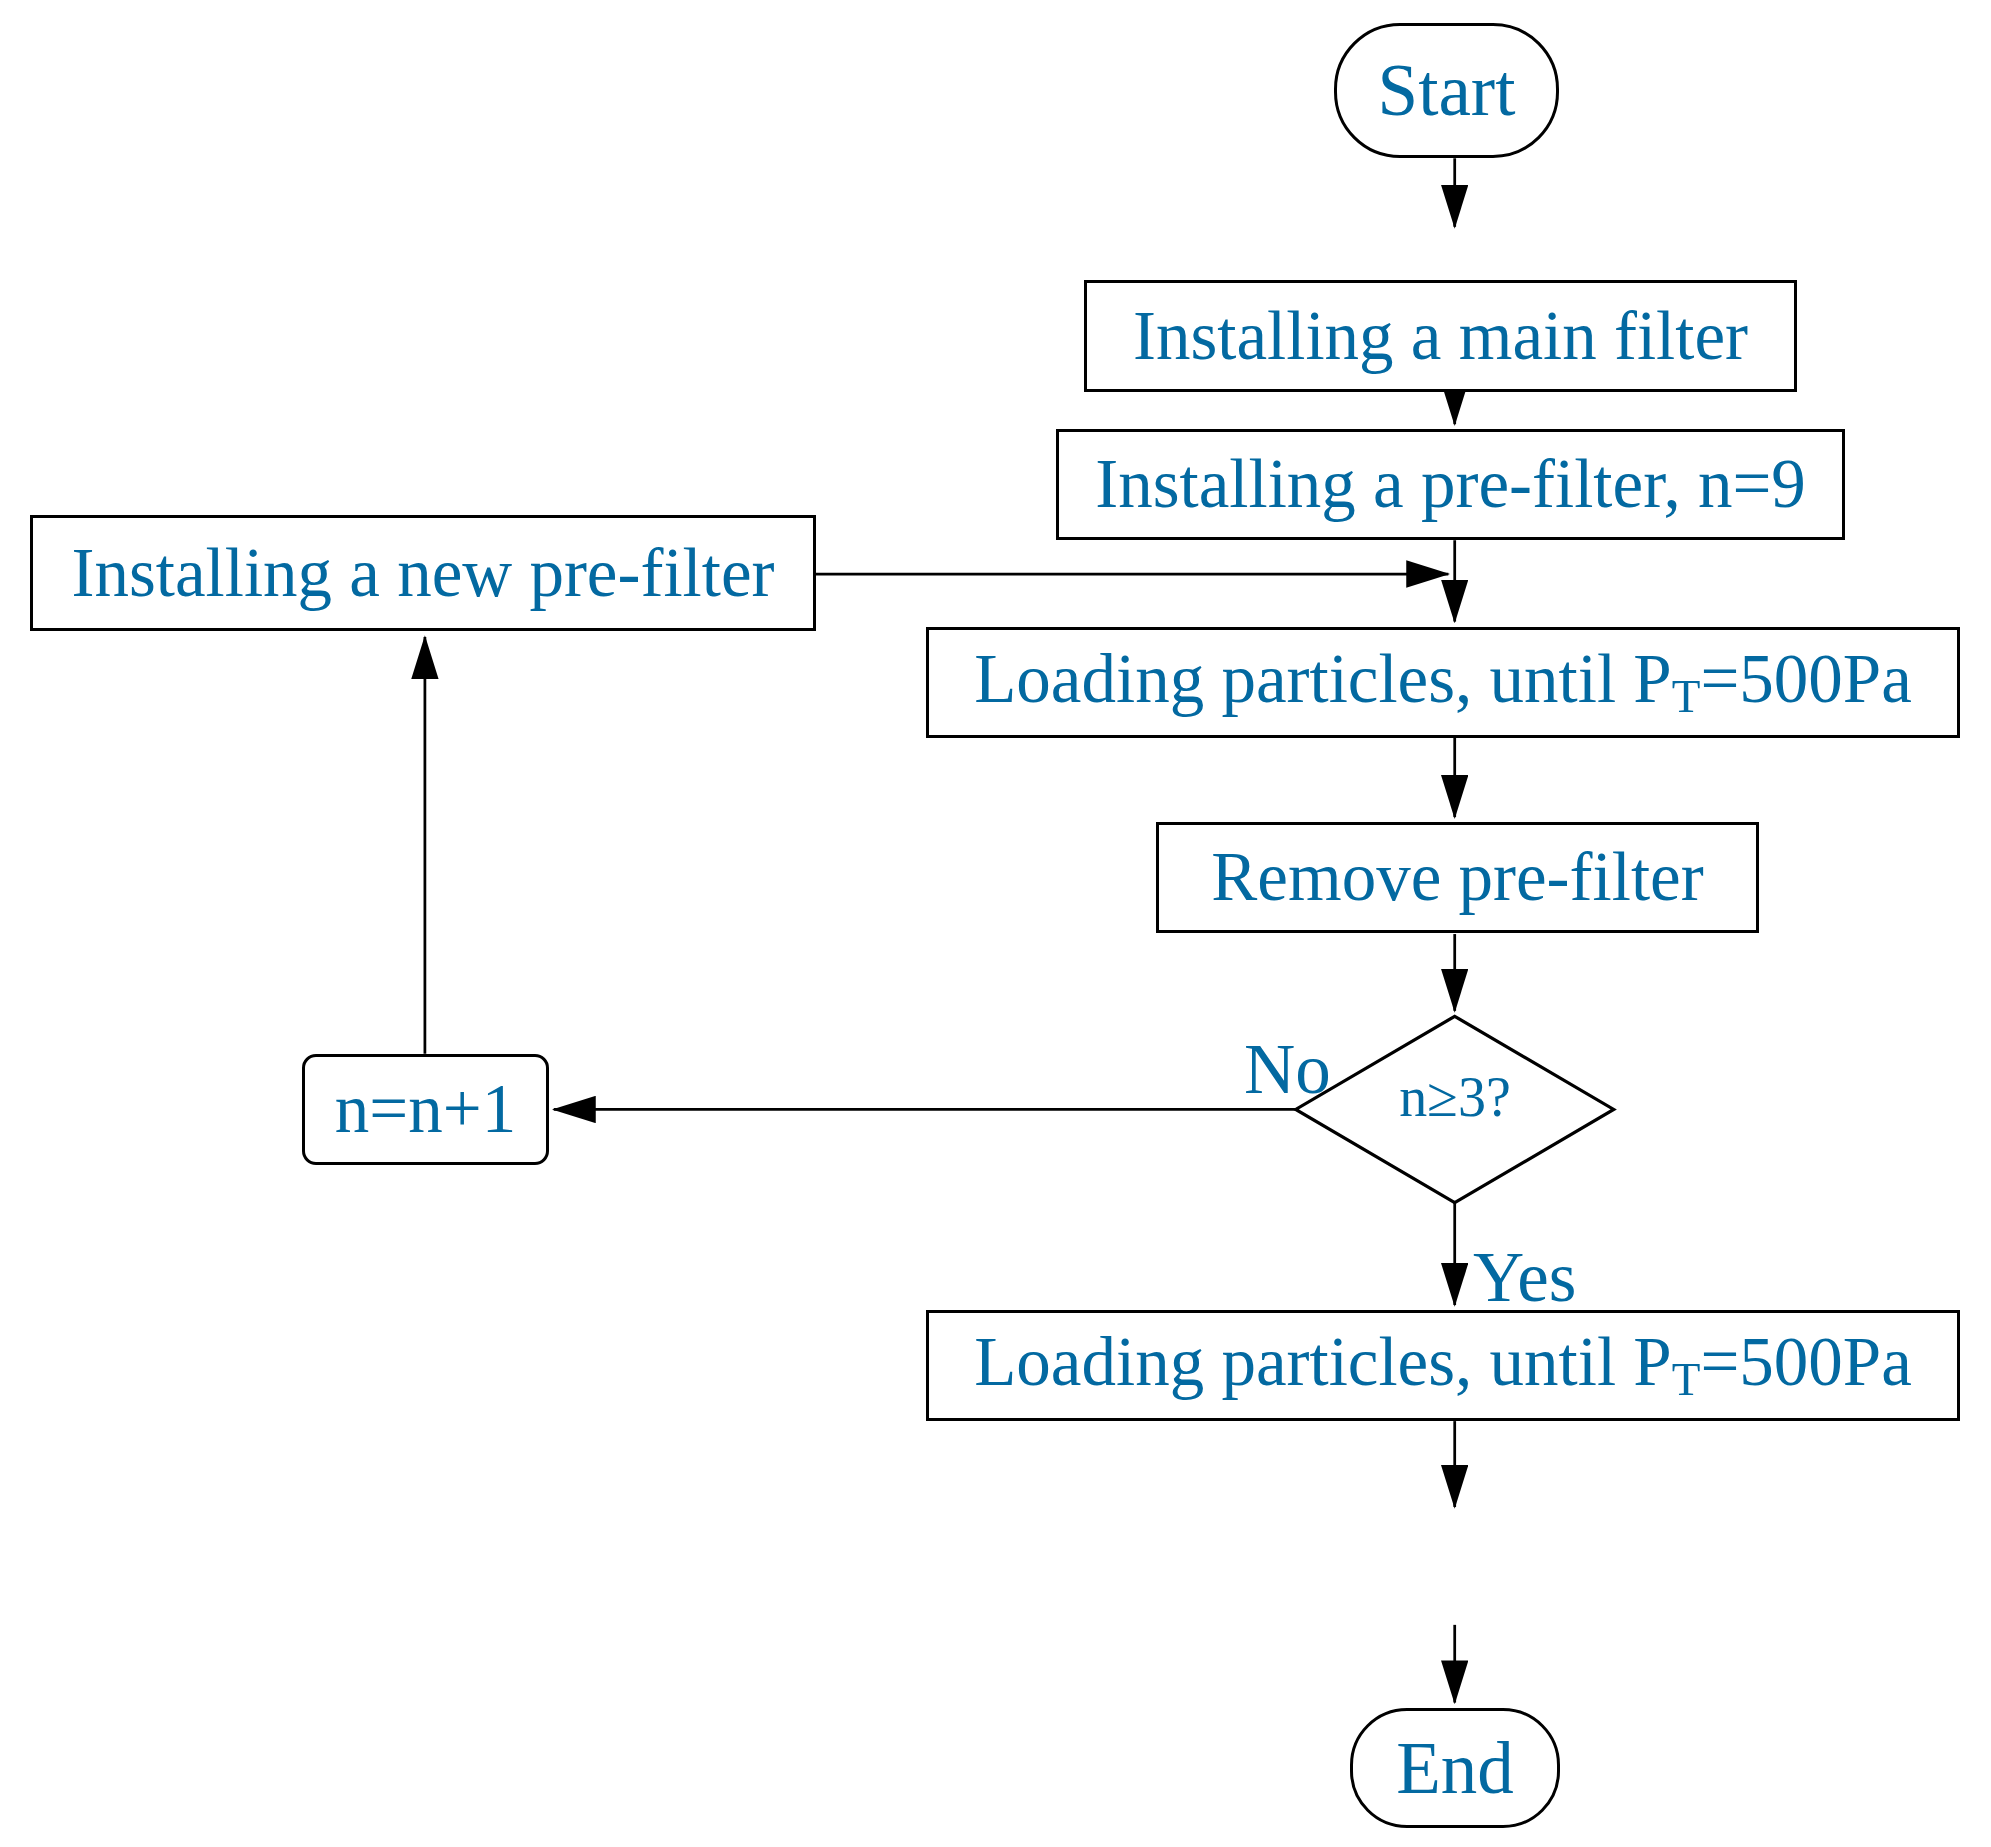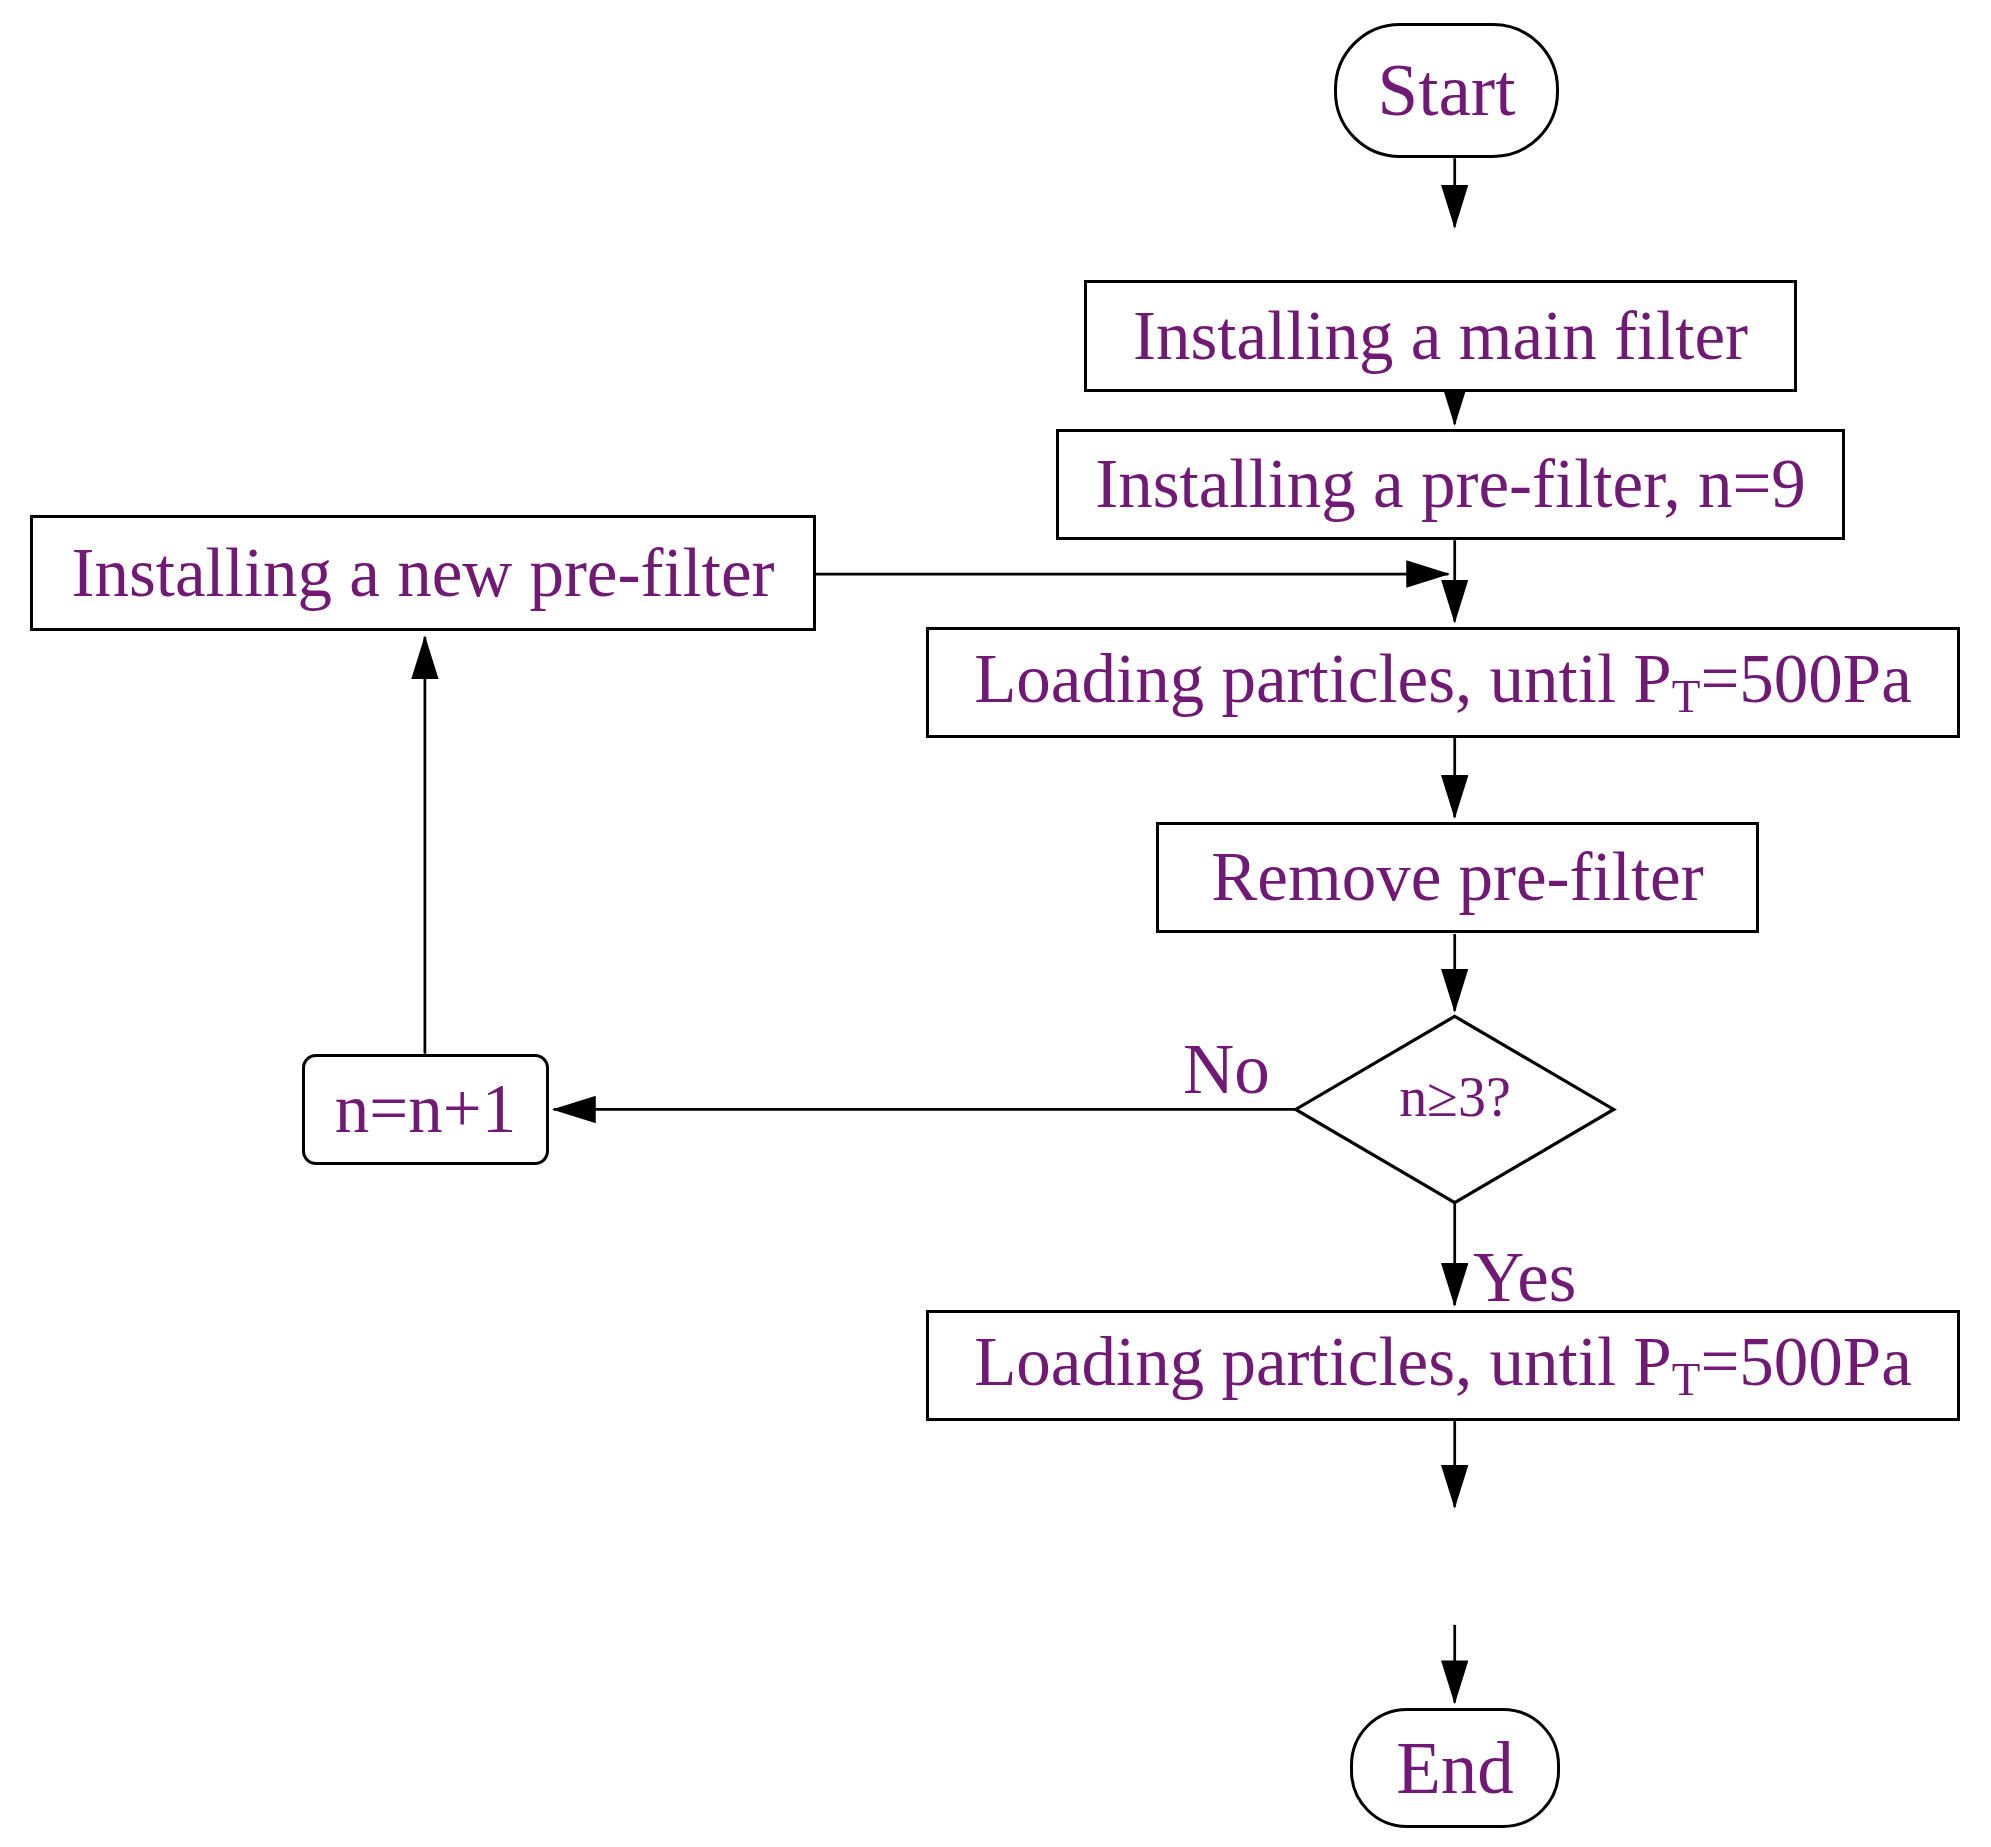--- a/index.html
+++ b/index.html
@@ -2,21 +2,21 @@
 <html style="font-size:14.6px"><head>
 <meta charset="utf-8">
 <style>
   html, body { margin: 0; padding: 0; background: #ffffff; }
   .canvas {
     position: relative;
     width: 1992px;
     height: 1848px;
     background: #ffffff;
     font-family: "Liberation Serif", serif;
-    color: #701a75;
+    color: #0369a1;
     overflow: hidden;
   }
   svg.connector-layer {
     position: absolute;
     left: 0; top: 0;
     width: 1992px; height: 1848px;
   }
   .node {
     position: absolute;
     box-sizing: border-box;
@@ -45,21 +45,21 @@
     left: 1296px; top: 1062px; width: 318px;
     text-align: center;
     font-size: 56px;
     line-height: 1.25;
   }
   .edge-label {
     position: absolute;
     font-size: 71px;
     line-height: 1;
   }
-  #lbl-no  { left: 1183px; top: 1034px; }
+  #lbl-no  { left: 1244px; top: 1034px; }
   #lbl-yes { left: 1473px; top: 1242px; }
   .subscr { font-size: 0.68em; vertical-align: -0.22em; }
 </style>
 </head>
 <body>
 
 <div class="canvas">
 
   <svg class="connector-layer" viewBox="0 0 2180 2022" xmlns="http://www.w3.org/2000/svg">
     <defs>

